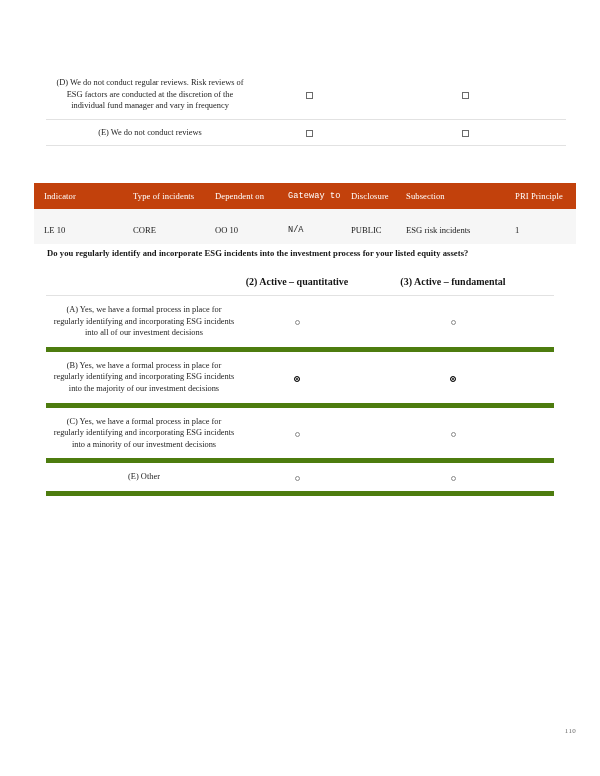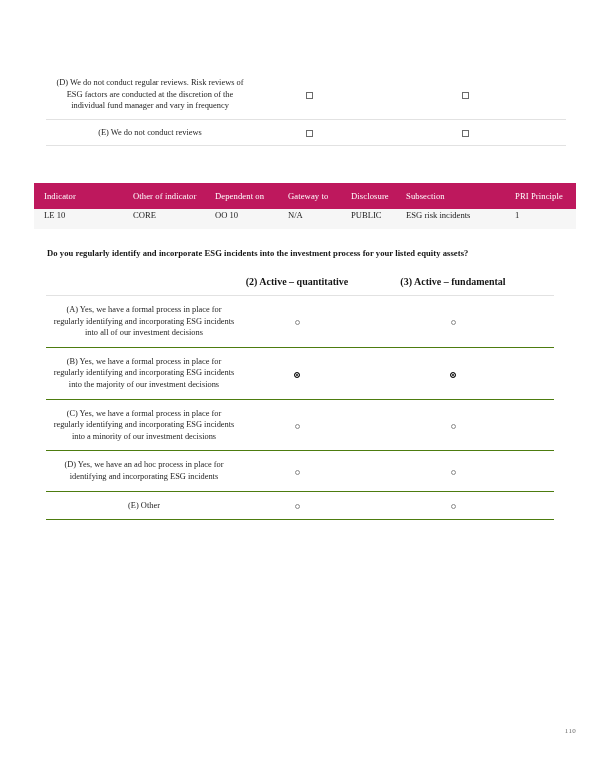--- a/index.html
+++ b/index.html
@@ -72,39 +72,39 @@
   
   .ind-table {
     position: absolute;
     left: 34px;
     top: 183px;
     width: 532px;
     border-collapse: collapse;
     table-layout: fixed;
   }
   .ind-table thead th {
-    background: #be185d;
+    background: #c2410c;
     color: #ffffff;
     font-weight: normal;
     font-size: 8.6px;
     text-align: left;
     padding: 8px 0 8px 0;
     letter-spacing: 0.1px;
   }
   .ind-table tbody td {
     background: #f6f6f6;
     font-size: 8.6px;
     color: #1c1c1c;
     text-align: left;
-    padding: 1px 0 9px 0;
+    padding: 16px 0 9px 0;
   }
   .ind-table .col-ind   { width: 89px;  padding-left: 10px !important; }
   .ind-table .col-type  { width: 82px; }
   .ind-table .col-dep   { width: 73px; }
-  .ind-table .col-gate  { width: 63px; }
+  .ind-table .col-gate  { width: 63px; font-family: Liberation Mono, monospace; }
   .ind-table .col-disc  { width: 55px; }
   .ind-table .col-sub   { width: 109px; }
   .ind-table .col-pri   { width: 61px; }
 
   
   .question {
     position: absolute;
     left: 47px;
     top: 247px;
     width: 520px;
@@ -127,21 +127,21 @@
     font-weight: bold;
     font-size: 10px;
     color: #151515;
     text-align: center;
     padding: 4px 0 8px 0;
   }
   .ans-table thead tr {
     border-bottom: 1px solid #e2e2e2;
   }
   .ans-table tbody tr {
-    border-bottom: 1px solid #4d7c0f;
+    border-bottom: 5px solid #4d7c0f;
   }
   .ans-table td.opt-text {
     width: 196px;
     text-align: center;
     font-size: 8.4px;
     line-height: 11.6px;
     color: #252525;
     padding: 8px 6px 8px 6px;
   }
   .ans-table td.ctrl {
@@ -208,21 +208,21 @@
           <span class="checkbox"></span>
         </td>
       </tr>
     </tbody>
   </table>
 
   <table class="ind-table">
     <thead>
       <tr>
         <th class="col-ind">Indicator</th>
-        <th class="col-type">Other of indicator</th>
+        <th class="col-type">Type of incidents</th>
         <th class="col-dep">Dependent on</th>
         <th class="col-gate">Gateway to</th>
         <th class="col-disc">Disclosure</th>
         <th class="col-sub">Subsection</th>
         <th class="col-pri">PRI Principle</th>
       </tr>
     </thead>
     <tbody>
       <tr>
         <td class="col-ind">LE 10</td>
@@ -268,29 +268,20 @@
       <tr>
         <td class="opt-text">(C) Yes, we have a formal process in place for regularly identifying and incorporating ESG incidents into a minority of our investment decisions</td>
         <td class="ctrl c1">
           <span class="radio"></span>
         </td>
         <td class="ctrl c2">
           <span class="radio"></span>
         </td>
       </tr>
       <tr>
-        <td class="opt-text">(D) Yes, we have an ad hoc process in place for identifying and incorporating ESG incidents</td>
-        <td class="ctrl c1">
-          <span class="radio"></span>
-        </td>
-        <td class="ctrl c2">
-          <span class="radio"></span>
-        </td>
-      </tr>
-      <tr>
         <td class="opt-text">(E) Other</td>
         <td class="ctrl c1">
           <span class="radio"></span>
         </td>
         <td class="ctrl c2">
           <span class="radio"></span>
         </td>
       </tr>
     </tbody>
   </table>

